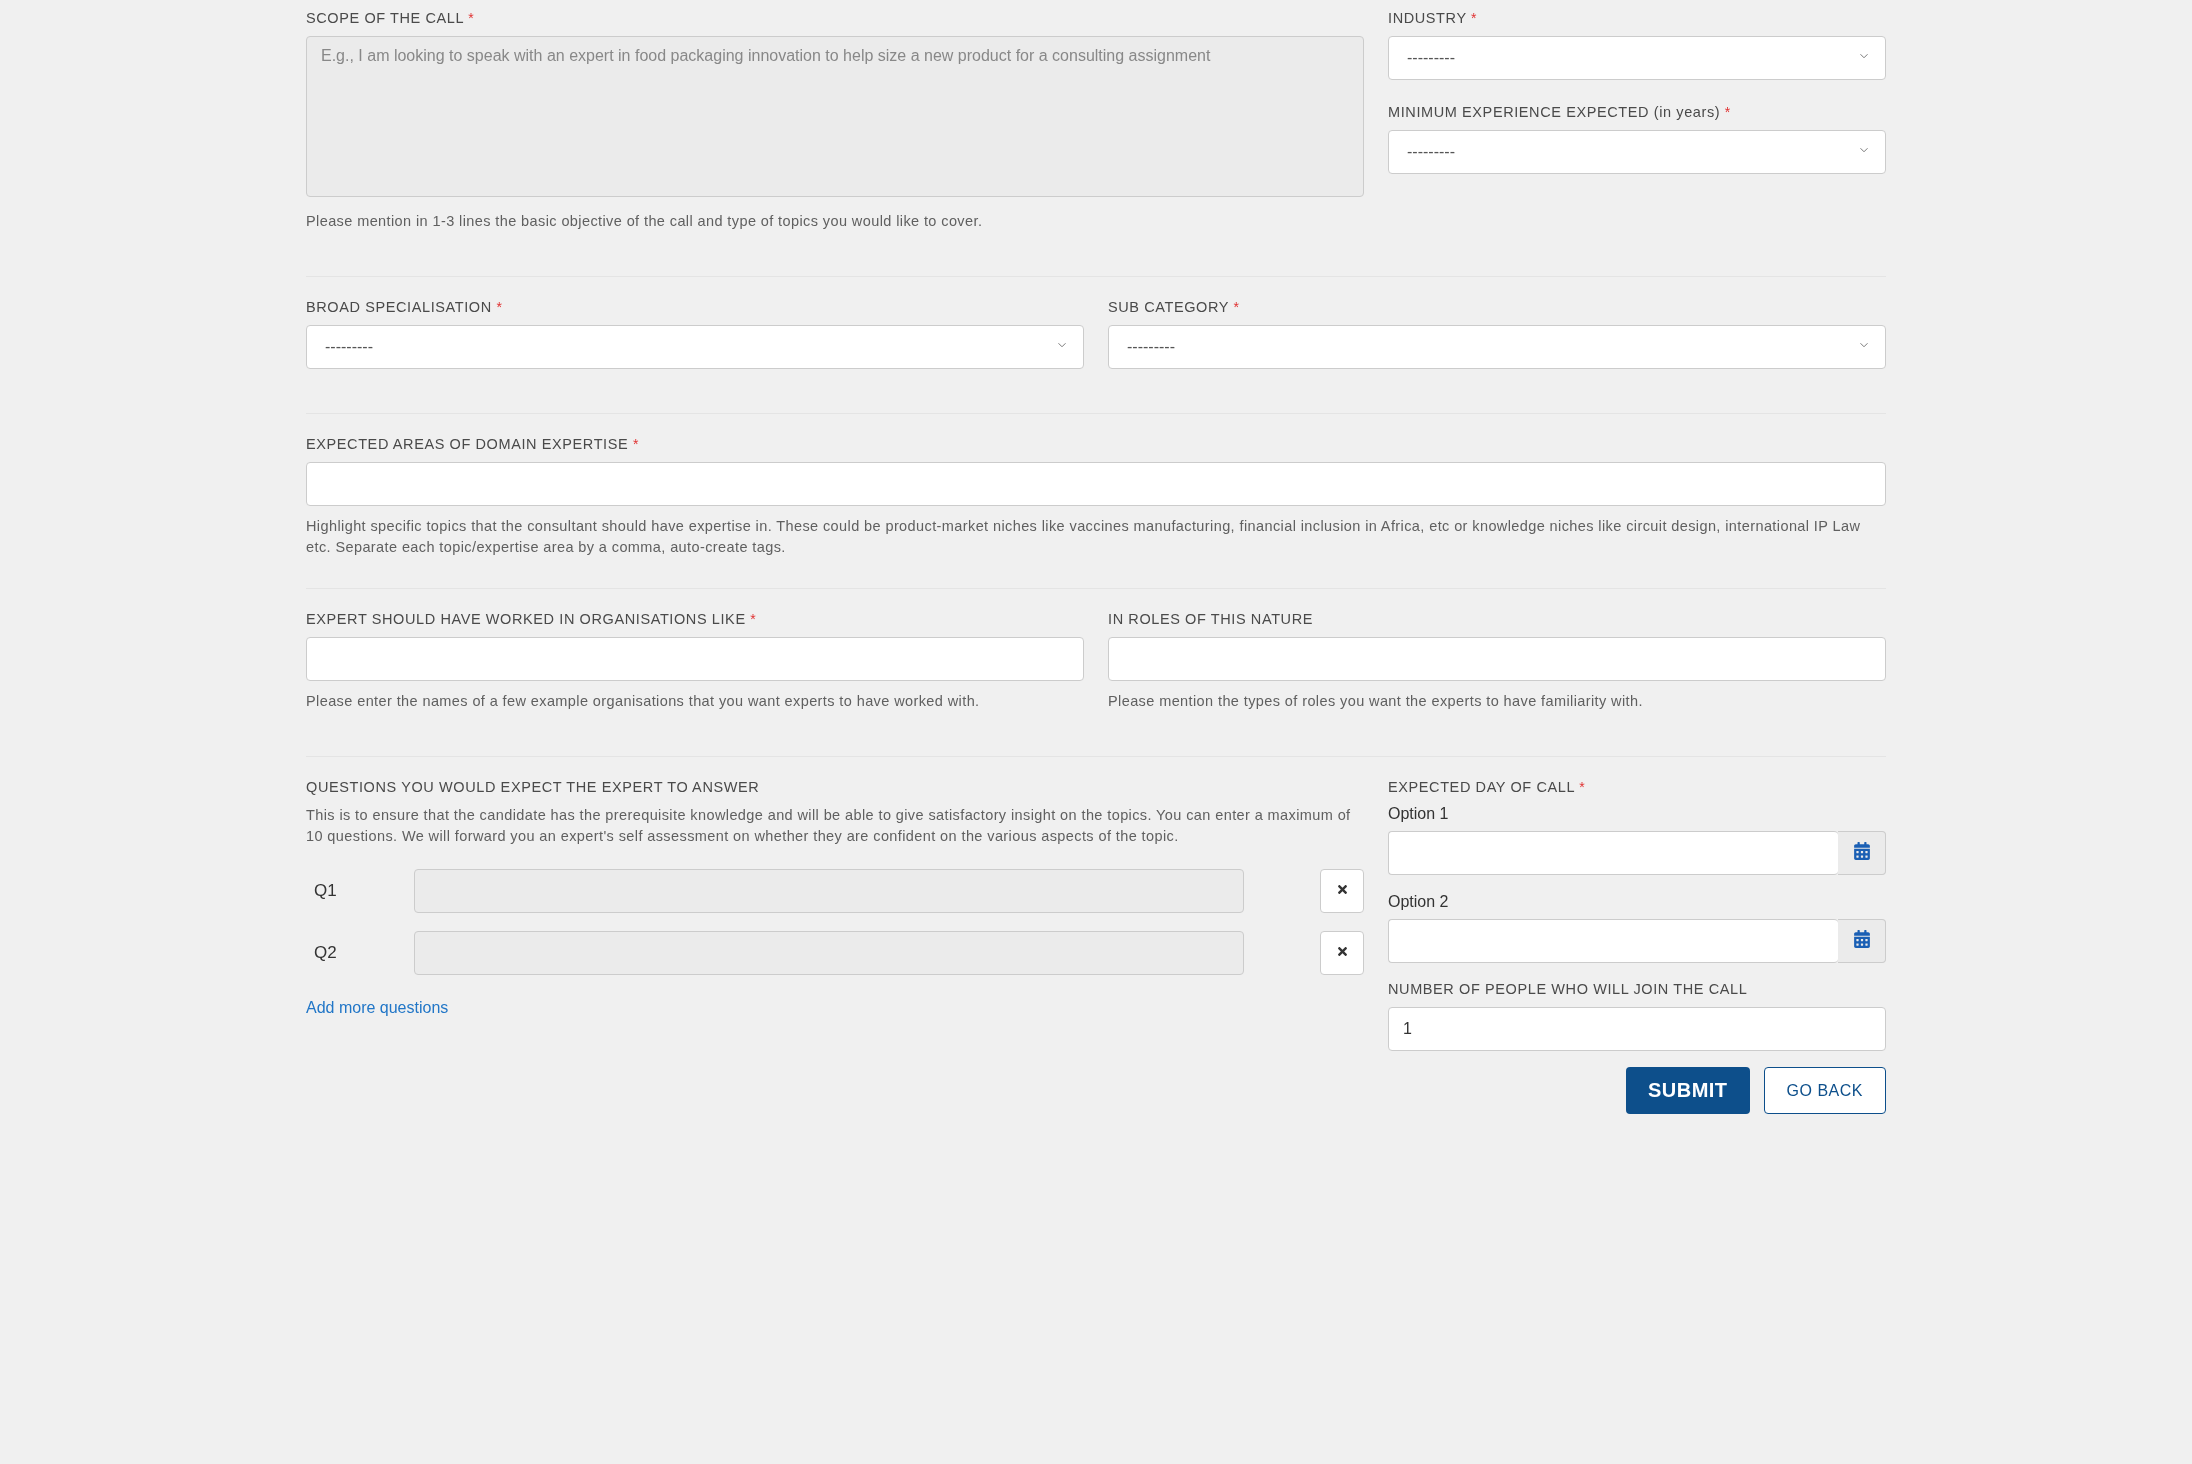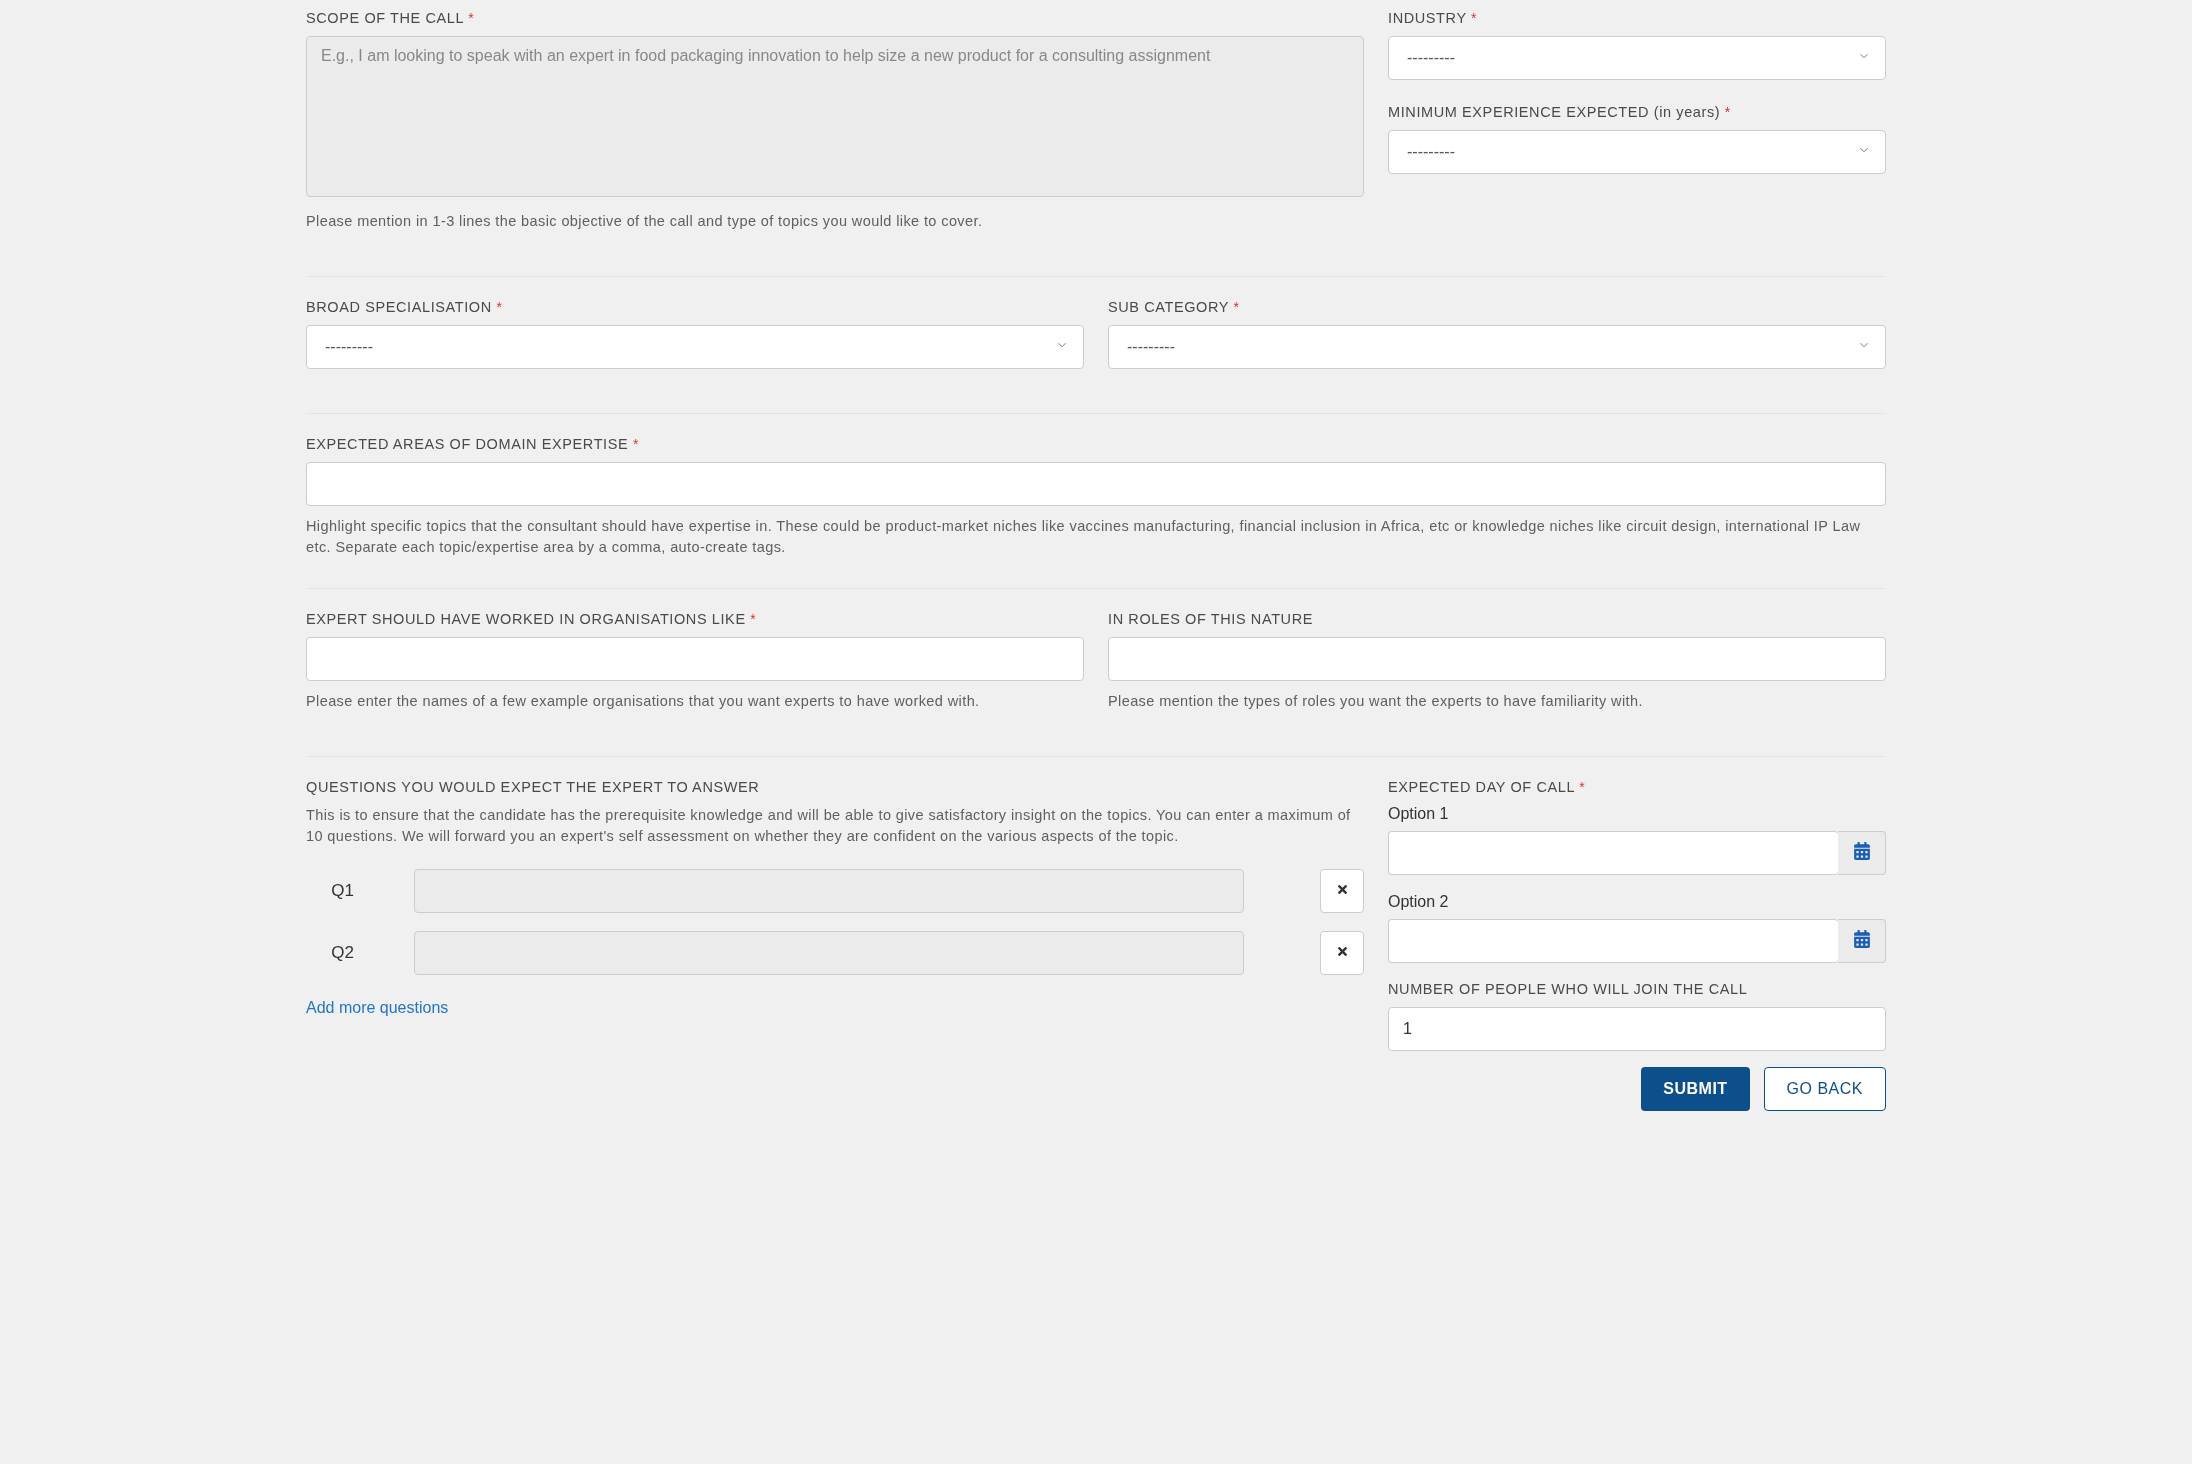--- a/index.html
+++ b/index.html
@@ -85,21 +85,21 @@
   .chev svg { width: 14px; height: 14px; stroke: #666; stroke-width: 1.5; fill: none; }
   
   .right-narrow { width: 498px; flex: 0 0 498px; }
   
   .qrow {
     display: flex;
     align-items: center;
     gap: 60px;
     margin-bottom: 18px;
   }
-  .qrow .qlabel { width: 40px; font-size: 17px; color: #333; margin-left: 8px; text-align: right; }
+  .qrow .qlabel { width: 40px; font-size: 17px; color: #333; margin-left: 8px; }
   .qrow input[type="text"] {
     background: #ebebeb;
     flex: 1;
   }
   .remove-btn {
     width: 44px;
     height: 44px;
     background: #fff;
     border: 1px solid #ccc;
     border-radius: 4px;
@@ -138,21 +138,21 @@
     align-items: center;
     justify-content: center;
     cursor: pointer;
   }
   .date-btn svg { width: 18px; height: 18px; fill: #1a5fb4; }
   
   .btn-row { display: flex; gap: 14px; justify-content: flex-end; margin-top: 16px; }
   .btn-primary {
     background: #0d4f8b;
     color: #fff;
-    font-size: 16px;
+    font-size: 20px;
     font-weight: 600;
     letter-spacing: 0.5px;
     padding: 12px 22px;
     border: none;
     border-radius: 4px;
     cursor: pointer;
   }
   .btn-secondary {
     background: #fff;
     color: #0d4f8b;

